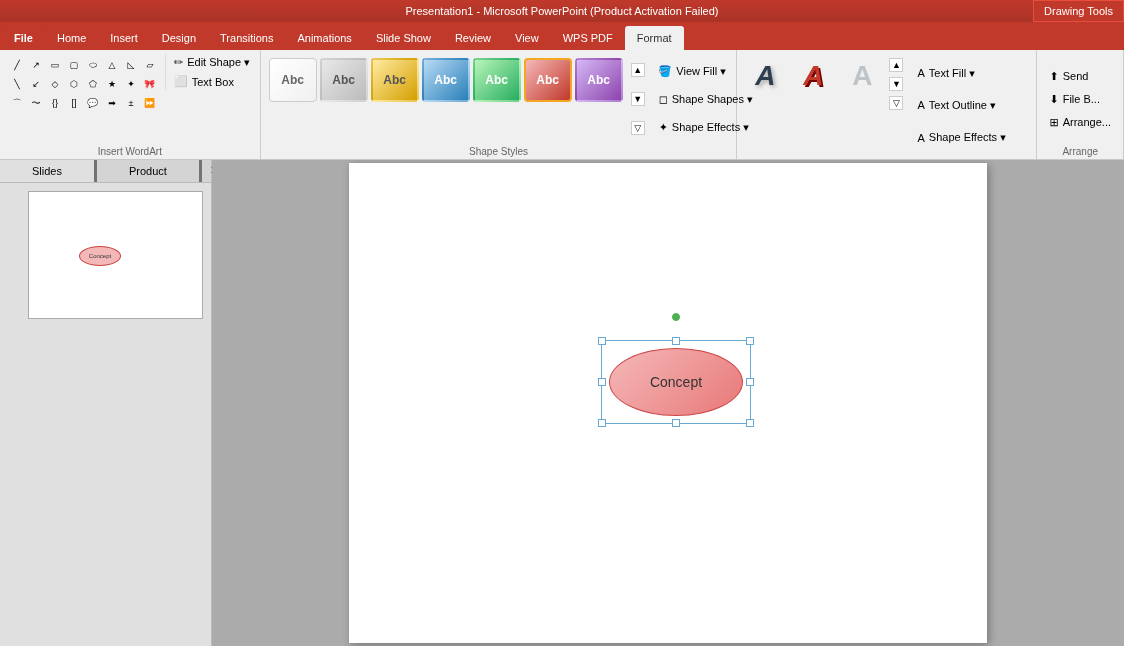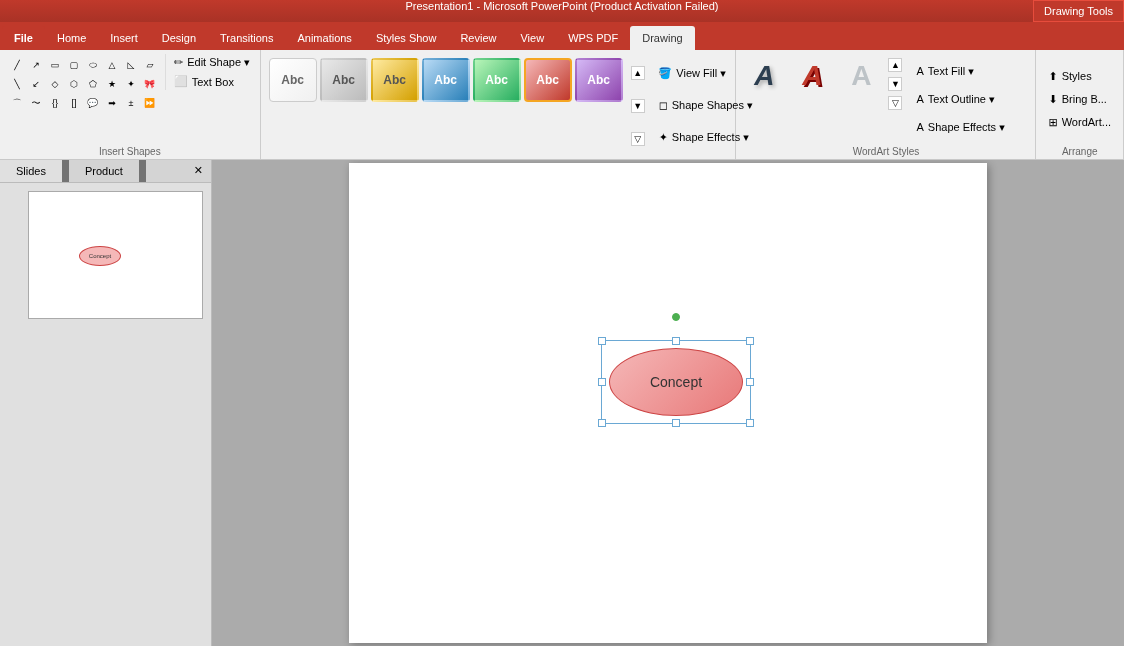--- a/index.html
+++ b/index.html
@@ -3,20 +3,21 @@
   <meta charset="utf-8">
   <style>
     * { margin: 0; padding: 0; box-sizing: border-box; }
     body { font-family: 'Segoe UI', Arial, sans-serif; font-size: 12px; background: #ababab; width: 1124px; height: 646px; overflow: hidden; }
 
     
     #title-bar {
       height: 22px;
       background: linear-gradient(to bottom, #c0392b, #a93226);
       display: flex;
+      align-items: center;
       justify-content: center;
       color: white;
       font-size: 11px;
       position: relative;
     }
     #title-bar .drawing-tools-badge {
       position: absolute;
       right: 0; top: 0;
       background: #c0392b;
       border: 1px solid #e74c3c;
@@ -191,24 +192,24 @@
       height: calc(646px - 160px);
       background: #e0e0e0;
       border-right: 1px solid #bbb;
     }
     .sidebar-tabs {
       display: flex;
       background: #d4d4d4;
       border-bottom: 1px solid #bbb;
     }
     .sidebar-tab {
-      padding: 5px 16px;
-      cursor: pointer;
-      font-size: 11px;
-      border-right: 7px solid #737373;
+      padding: 5px 32px;
+      cursor: pointer;
+      font-size: 11px;
+      border-right: 3px solid #737373;
     }
     .sidebar-tab.active { background: #e0e0e0; }
 
     .sidebar-close {
       margin-left: auto;
       padding: 4px 8px;
       cursor: pointer;
       font-size: 11px;
     }
 
@@ -322,25 +323,25 @@
   </div>
 </div>
 
 <div id="ribbon-tabs">
   <div class="ribbon-tab" style="background:#c0392b;color:white;font-weight:bold;">File</div>
   <div class="ribbon-tab">Home</div>
   <div class="ribbon-tab">Insert</div>
   <div class="ribbon-tab">Design</div>
   <div class="ribbon-tab">Transitions</div>
   <div class="ribbon-tab">Animations</div>
-  <div class="ribbon-tab">Styles Show</div>
+  <div class="ribbon-tab">Slide Show</div>
   <div class="ribbon-tab">Review</div>
   <div class="ribbon-tab">View</div>
   <div class="ribbon-tab">WPS PDF</div>
-  <div class="ribbon-tab active">Drawing</div>
+  <div class="ribbon-tab active">Format</div>
 </div>
 
 <div id="ribbon">
 
   <div class="ribbon-group">
     <div class="ribbon-group-content">
       <div class="insert-shapes-left">
         <div class="shapes-grid">
 
           <div class="shape-icon" title="Line">╱</div>
@@ -375,21 +376,21 @@
         <div class="ribbon-btn-small">
           <span>✏</span>
           <span>Edit Shape ▾</span>
         </div>
         <div class="ribbon-btn-small">
           <span>⬜</span>
           <span>Text Box</span>
         </div>
       </div>
     </div>
-    <div class="ribbon-group-label">Insert Shapes</div>
+    <div class="ribbon-group-label">Insert WordArt</div>
   </div>
 
   <div class="ribbon-group" style="min-width:340px;">
     <div class="ribbon-group-content" style="align-items:stretch;">
       <div class="style-swatches">
         <div class="style-swatch sw1">
             <span style="color:#666;font-size:12px;font-weight:bold;">Abc</span>
           </div>
         <div class="style-swatch sw2">
             <span style="color:#555;font-size:12px;font-weight:bold;">Abc</span>
@@ -423,20 +424,21 @@
         <div class="style-btn">
           <span>◻</span>
           <span>Shape Shapes ▾</span>
         </div>
         <div class="style-btn">
           <span>✦</span>
           <span>Shape Effects ▾</span>
         </div>
       </div>
     </div>
+    <div class="ribbon-group-label">Shape Styles</div>
   </div>
 
   <div class="ribbon-group" style="min-width:300px;">
     <div class="ribbon-group-content">
       <div class="wordart-styles">
         <div class="wordart-btn">
             <span class="wordart-a" style="font-size:28px;font-style:italic;color:#2c3e50;font-weight:bold;">A</span>
           </div>
         <div class="wordart-btn">
             <span style="font-size:28px;font-weight:900;color:#c0392b;font-style:italic;text-shadow:2px 2px 0 #700;">A</span>
@@ -458,36 +460,35 @@
         <div class="style-btn">
           <span>A</span>
           <span>Text Outline ▾</span>
         </div>
         <div class="style-btn">
           <span>A</span>
           <span>Shape Effects ▾</span>
         </div>
       </div>
     </div>
-    <div class="ribbon-group-label">WordArt Styles</div>
   </div>
 
   <div class="ribbon-group">
     <div class="ribbon-group-content" style="flex-direction:column; justify-content:center; gap:4px;">
       <div class="style-btn">
         <span>⬆</span>
-        <span>Styles</span>
+        <span>Send</span>
       </div>
       <div class="style-btn">
         <span>⬇</span>
-        <span>Bring B...</span>
+        <span>File B...</span>
       </div>
       <div class="style-btn">
         <span>⊞</span>
-        <span>WordArt...</span>
+        <span>Arrange...</span>
       </div>
     </div>
     <div class="ribbon-group-label">Arrange</div>
   </div>
 
 </div>
 
 <div id="sidebar">
   <div class="sidebar-tabs">
     <div class="sidebar-tab active">Slides</div>

